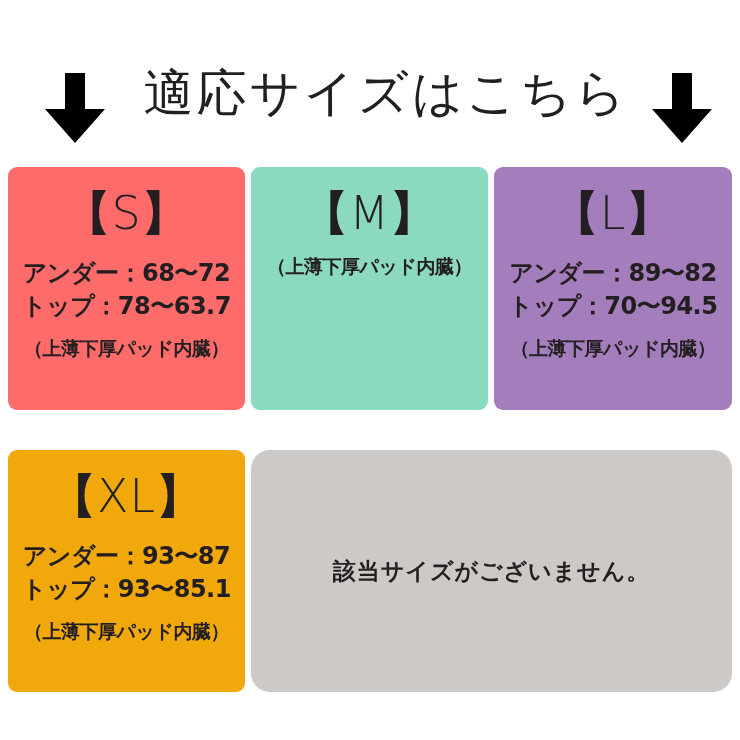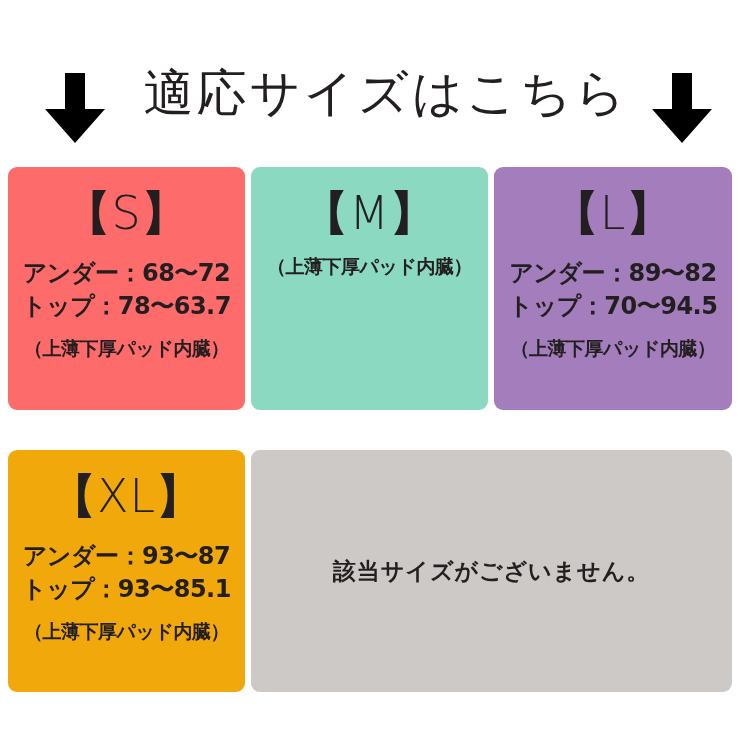--- a/index.html
+++ b/index.html
@@ -58,15 +58,15 @@
 
 <div class="card" style="left:8px; top:450px; width:237px; height:242px; background:#f1a80a;">
   <div class="size" style=""><span class="br">【</span><span>XL</span><span class="br">】</span></div>
   <div class="lines">
     <div class="line">アンダー：93〜87</div>
     <div class="line">トップ：93〜85.1</div>
   </div>
   <div class="note">（上薄下厚パッド内臓）</div>
 </div>
 
-<div class="card" style="left:251px; top:450px; width:481px; height:242px; background:#ccc9c6;">
+<div class="card" style="left:251px; top:450px; width:481px; height:242px; background:#ccc9c6;border-radius:19px;">
   <div class="na">該当サイズがございません。</div>
 </div>
 
 </body></html>

